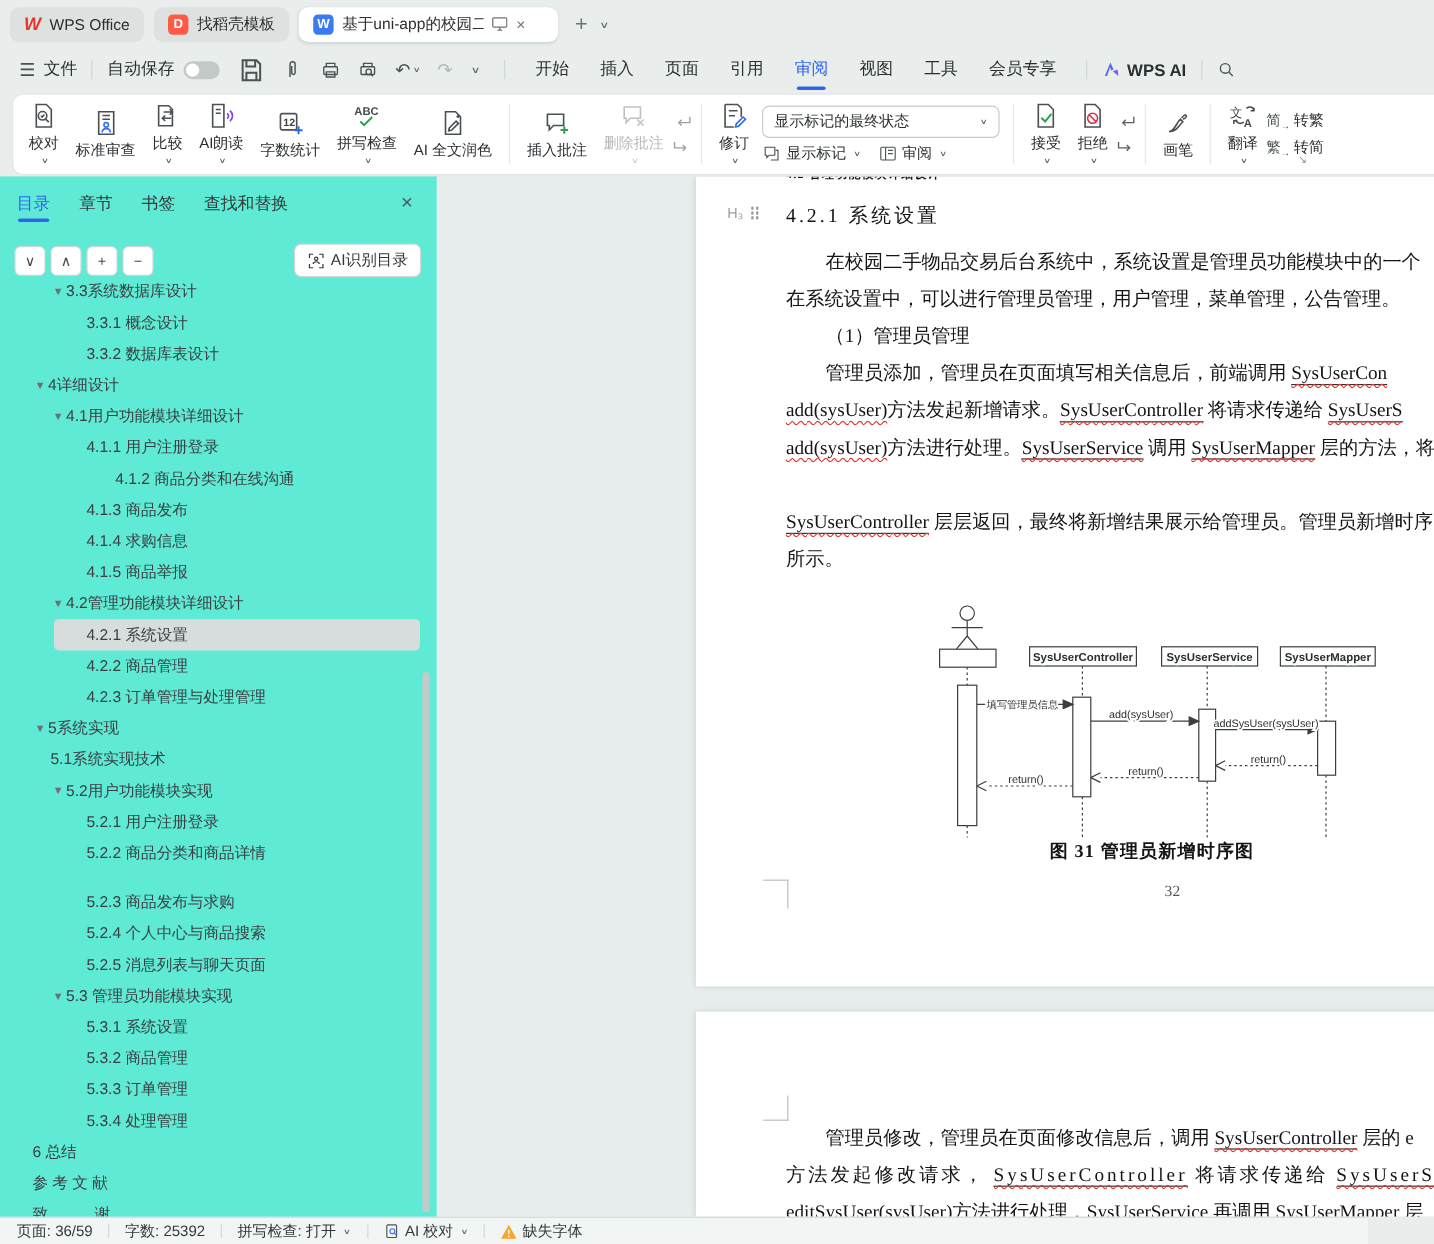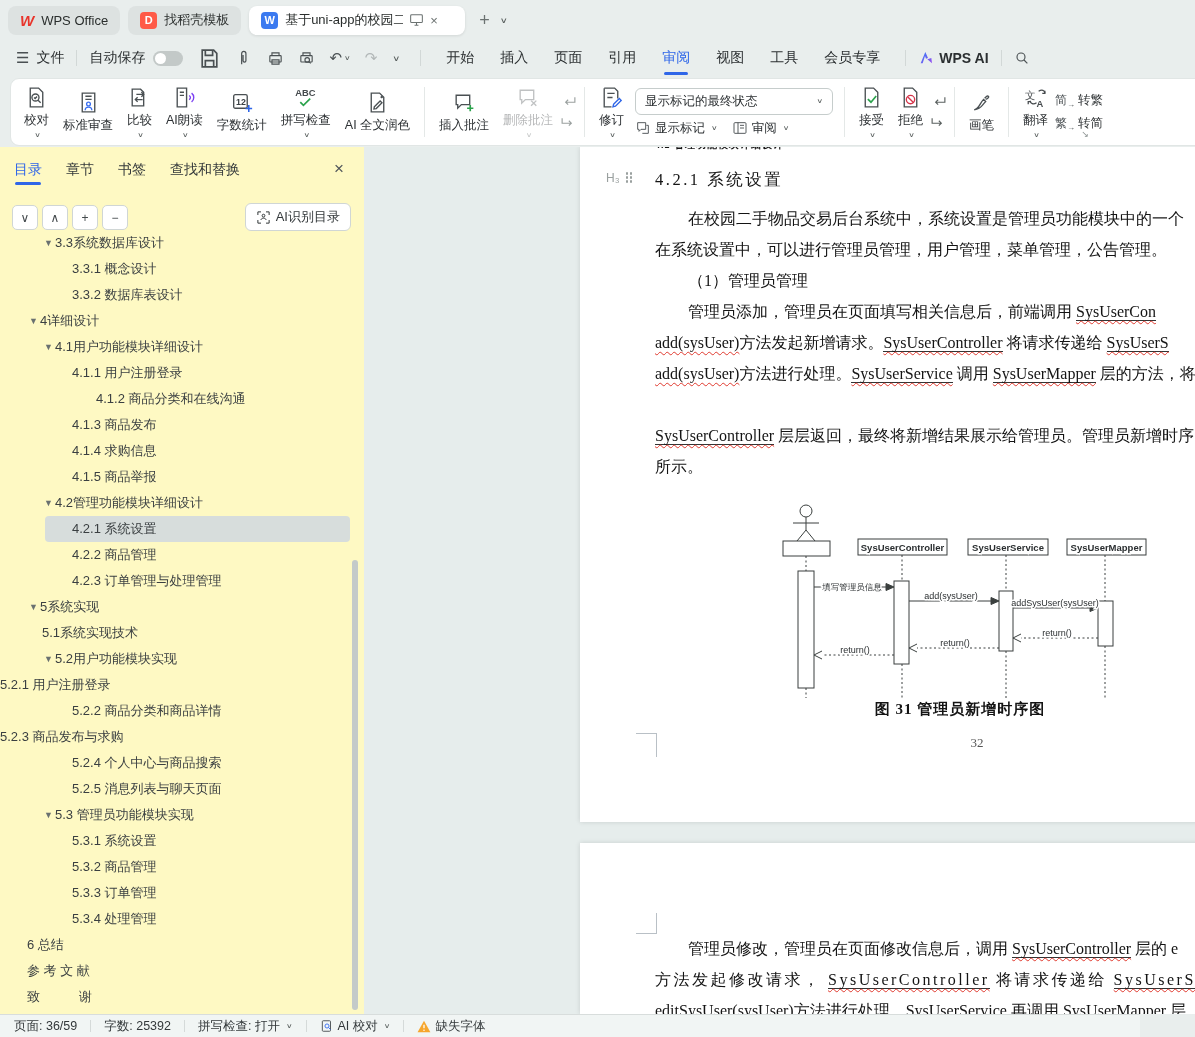--- a/index.html
+++ b/index.html
@@ -40,21 +40,21 @@
   .col{display:flex;flex-direction:column;justify-content:center;gap:5px;}
   .combo{border:1px solid #c6cdcc;border-radius:6px;height:25px;width:178px;font-size:12.5px;display:flex;align-items:center;justify-content:space-between;padding:0 9px;color:#2c3033;background:#fff;}
   .srow{display:flex;align-items:center;gap:14px;}
   .sbtn{display:flex;align-items:center;gap:4px;font-size:12.5px;color:#2c3033;white-space:nowrap;}
   .navcol{display:flex;flex-direction:column;justify-content:center;gap:6px;}
   .zrow{display:flex;align-items:center;gap:3px;font-size:12.5px;white-space:nowrap;}
   .zchar{font-size:12px;color:#4a5053;}
   .zchar i{font-style:normal;font-size:8px;vertical-align:sub;color:#4a5053;}
   .corner{position:absolute;right:14px;bottom:3px;font-size:9px;color:#8a9190;}
   
-  #sidebar{left:0;top:147px;width:364px;height:867px;background:#fef9c3;border-right:1px solid #dbe0df;}
+  #sidebar{left:0;top:147px;width:364px;height:867px;background:#5eead4;border-right:1px solid #dbe0df;}
   #side-tabs{position:absolute;left:14px;top:14px;display:flex;gap:24px;font-size:14px;color:#33383a;}
   .stab{position:relative;padding-bottom:6px;}
   .stab.active{color:#2f66e8;}
   .stab.active:after{content:"";position:absolute;left:1px;right:1px;bottom:0;height:3px;border-radius:2px;background:#2f66e8;}
   #side-close{position:absolute;right:20px;top:12px;font-size:17px;color:#50565a;}
   .tocbtn{width:24px;height:23px;border:1px solid #d0d6d5;border-radius:5px;background:#fff;display:flex;align-items:center;justify-content:center;font-size:12px;color:#444a4d;}
   #toc-tools{position:absolute;left:12px;top:58px;display:flex;gap:4px;}
   #ai-toc{position:absolute;right:13px;top:56px;height:26px;border:1px solid #d0d6d5;border-radius:6px;background:#fff;display:flex;align-items:center;gap:5px;padding:0 10px;font-size:13px;color:#33383a;}
   #toc-list{position:absolute;left:0;top:89px;right:10px;bottom:0;overflow:hidden;}
   #toc-inner{margin-top:-6px;}
@@ -459,27 +459,27 @@
           <span class="arr">▼</span>
           <span>5系统实现</span>
         </div>
         <div class="toc-item" style="padding-left: 42px;">
           <span>5.1系统实现技术</span>
         </div>
         <div class="toc-item" style="padding-left: 42px;">
           <span class="arr">▼</span>
           <span>5.2用户功能模块实现</span>
         </div>
-        <div class="toc-item" style="">
+        <div class="toc-item" style="padding-left: 72px;">
           <span>5.2.1 用户注册登录</span>
         </div>
         <div class="toc-item" style="padding-left: 72px;">
           <span>5.2.2 商品分类和商品详情</span>
         </div>
-        <div class="toc-item" style="">
+        <div class="toc-item" style="padding-left: 72px; margin-top: 15px;">
           <span>5.2.3 商品发布与求购</span>
         </div>
         <div class="toc-item" style="padding-left: 72px;">
           <span>5.2.4 个人中心与商品搜索</span>
         </div>
         <div class="toc-item" style="padding-left: 72px;">
           <span>5.2.5 消息列表与聊天页面</span>
         </div>
         <div class="toc-item" style="padding-left: 42px;">
           <span class="arr">▼</span>

